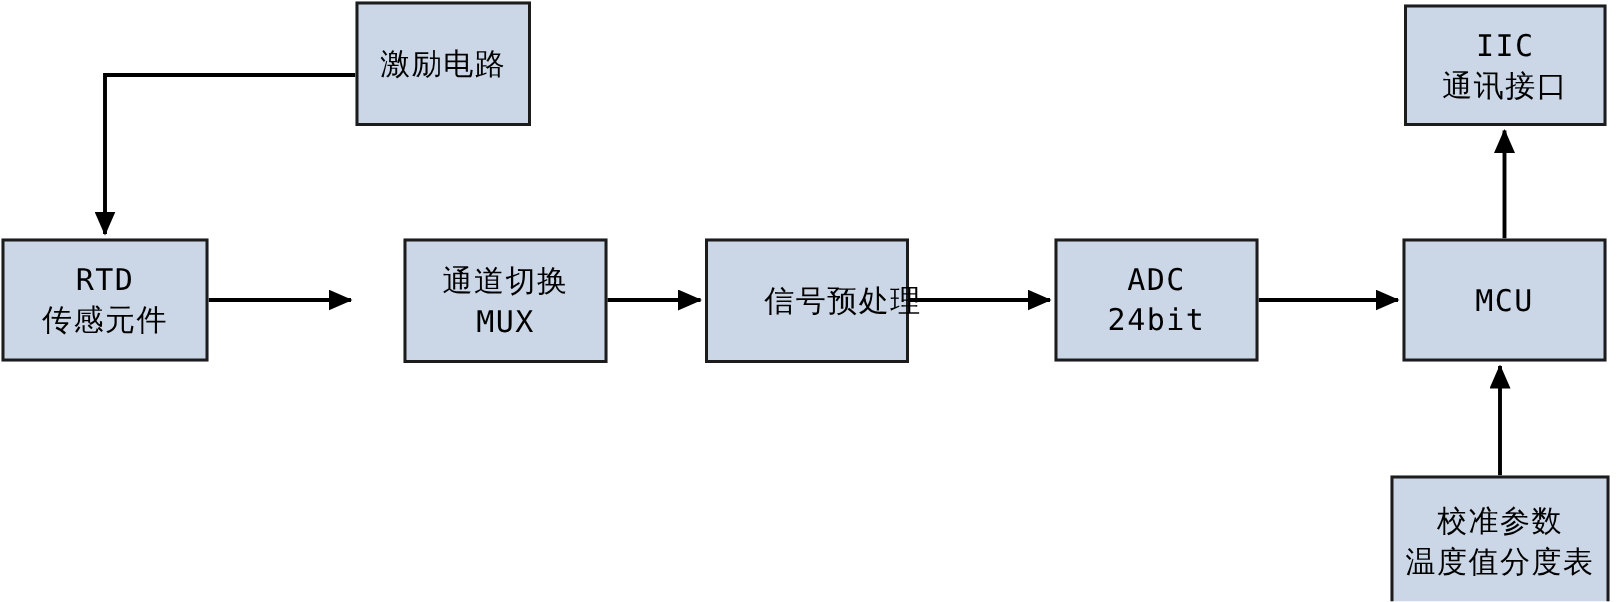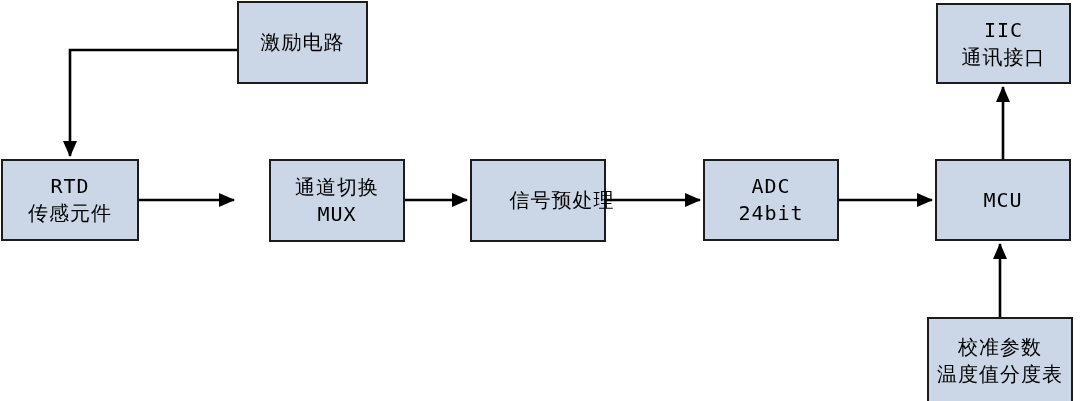--- a/index.html
+++ b/index.html
@@ -38,21 +38,21 @@
     align-items: center;
     justify-content: center;
     text-align: center;
     color: var(--text, #000000);
     font-size: 20px;
     line-height: 27px;
     letter-spacing: 1px;
     white-space: nowrap;
   }
   
-  #box-excitation   { left: 237px; top: 1px;   width: 131px; height: 83px; }
+  #box-excitation   { left: 237px; top: 1px;   width: 117px; height: 83px; }
   #box-rtd          { left: 1px;   top: 159px; width: 138px; height: 82px; text-align: center; }
   #box-mux          { left: 237px; top: 159px; width: 136px; height: 83px; margin-left: 32px; }
   #box-preprocess   { left: 470px; top: 159px; width: 136px; height: 83px; padding-left: 48px; }
   #box-adc          { left: 703px; top: 159px; width: 136px; height: 82px; }
   #box-mcu          { left: 935px; top: 159px; width: 136px; height: 82px; }
   #box-iic          { left: 936px; top: 3px;   width: 135px; height: 81px; }
   #box-calibration  { left: 927px; top: 317px; width: 146px; height: 88px; }
 </style>
 </head>
 <body>

